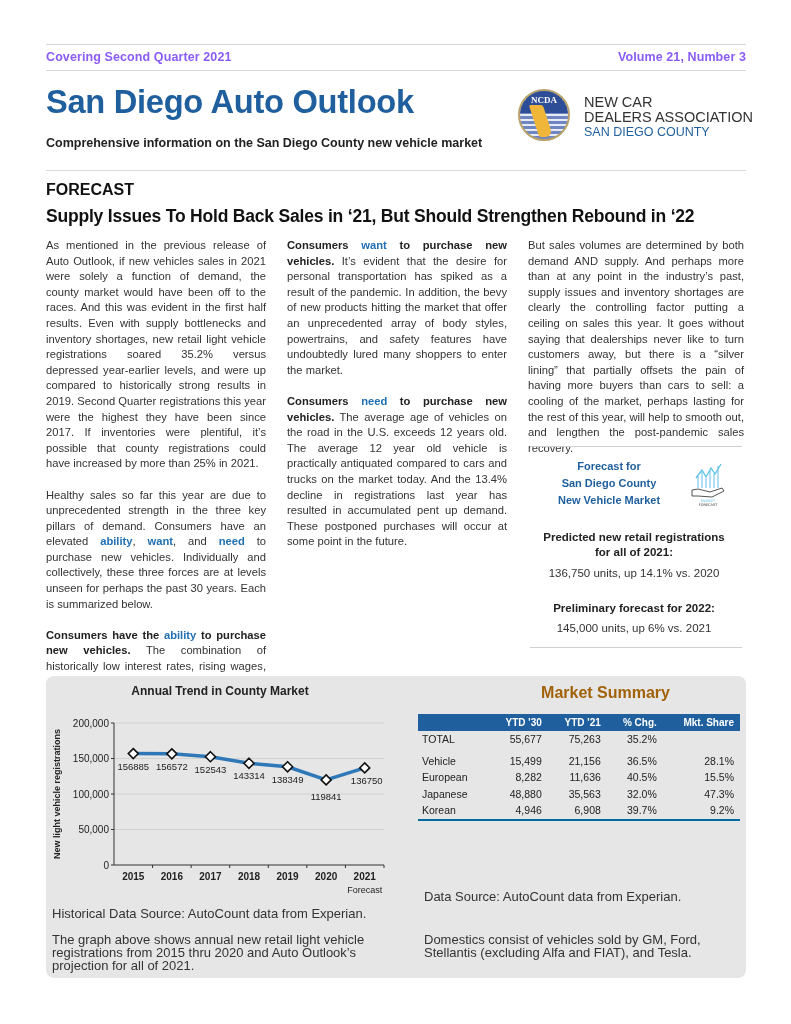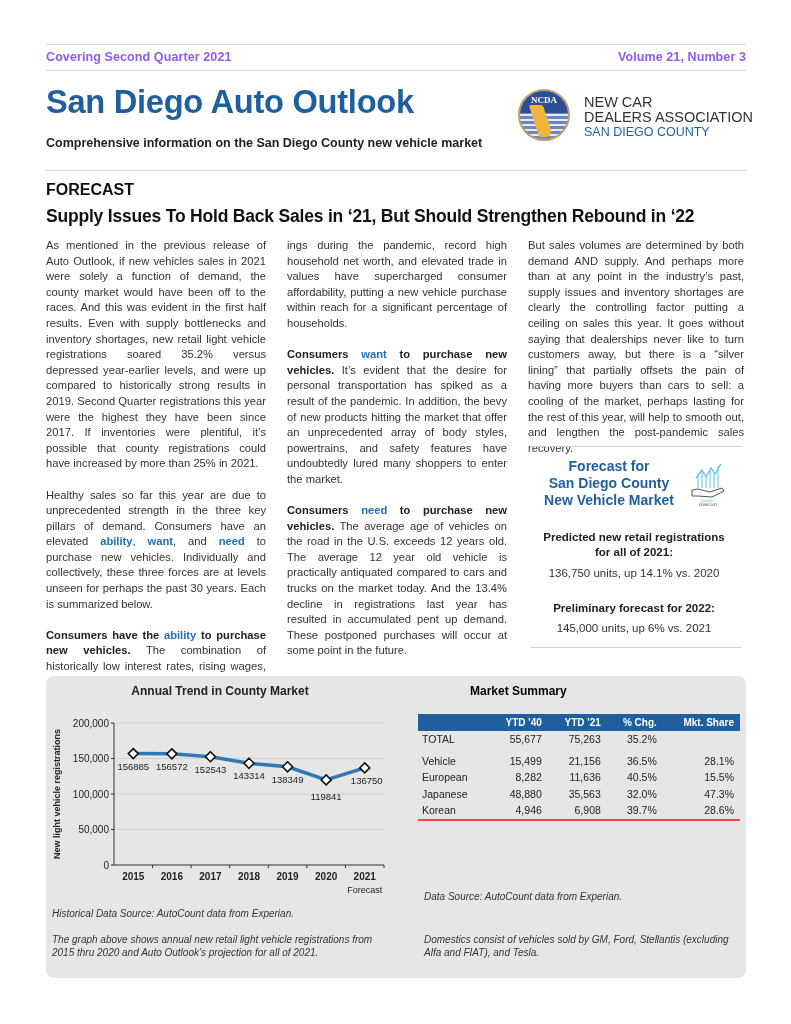--- a/index.html
+++ b/index.html
@@ -27,39 +27,39 @@
 
   .forecast-label { top: 181px; left: 46px; font-size: 16px; font-weight: bold; color: #111; }
   .headline { top: 206px; left: 46px; font-size: 17.5px; font-weight: bold; color: #111; letter-spacing: -0.2px; }
 
   .col { position: absolute; font-size: 11.2px; line-height: 15.6px; color: #333; text-align: justify; }
   .col p { margin-bottom: 15.6px; }
   .col b { color: #222; }
   .blue { color: #1f6fb3; font-weight: bold; }
   .blue-n { color: #1f6fb3; }
   .fc-title { position: absolute; top: 458px; left: 534px; width: 150px; text-align: center;
-    font-size: 14px; font-weight: bold; color: #1f5f9e; line-height: 17px; }
+    font-size: 11px; font-weight: bold; color: #1f5f9e; line-height: 17px; }
   .fc-icon { position: absolute; top: 462px; left: 688px; width: 40px; height: 46px; }
   .fc-center { position: absolute; left: 528px; width: 212px; text-align: center; font-size: 11.5px; color: #333; }
   .fc-center.bold { font-weight: bold; color: #222; line-height: 15px; }
 
   .panel { top: 676px; left: 46px; width: 700px; height: 302px; background: #e6e6e6; border-radius: 8px; }
   .chart-title { top: 684px; left: 120px; width: 200px; text-align: center; font-size: 12px; font-weight: bold; color: #222; }
-  .ms-title { top: 684px; left: 470px; width: 200px; text-align: left; font-size: 12px; font-weight: bold; color: #000000; }
+  .ms-title { top: 684px; left: 470px; width: 200px; text-align: right; font-size: 16px; font-weight: bold; color: #a16207; }
 
   .chart-svg { position: absolute; top: 705px; left: 48px; }
 
   table.ms { position: absolute; top: 714px; left: 418px; width: 322px; border-collapse: collapse; font-size: 10.5px; color: #222; }
   table.ms th { background: #1f5f9e; color: #fff; font-weight: bold; text-align: right; padding: 2px 6px 1px 4px; font-size: 10px; line-height: 14px; }
   table.ms td { text-align: right; padding: 0 6px 0 4px; line-height: 16.5px; }
   table.ms td:first-child { text-align: left; padding-left: 4px; }
   table.ms tr.gap td { padding-top: 5px; }
-  table.ms tr.last td { border-bottom: 2px solid #ef4444; }
-
-  .note { position: absolute; font-size: 10px; color: #333; line-height: 13px; font-style: italic; }
+  table.ms tr.last td { border-bottom: 2px solid #0369a1; }
+
+  .note { position: absolute; font-size: 13px; color: #333; line-height: 13px; }
 </style>
 </head>
 <body>
 
 <div class="rule" style="top:44px;"></div>
 <div class="abs topbar">
   <span>Covering Second Quarter 2021</span>
   <span>Volume 21, Number 3</span>
 </div>
 <div class="rule" style="top:70px;"></div>
@@ -83,21 +83,20 @@
 <div class="abs forecast-label">FORECAST</div>
 <div class="abs headline">Supply Issues To Hold Back Sales in ‘21, But Should Strengthen Rebound in ‘22</div>
 
 <div class="col" style="top:238px; left:46px; width:220px;">
   <p>As mentioned in the previous release of Auto Outlook, if new vehicles sales in 2021 were solely a function of demand, the county market would have been off to the races. And this was evident in the first half results. Even with supply bottlenecks and inventory shortages, new retail light vehicle registrations soared 35.2% versus depressed year-earlier levels, and were up compared to historically strong results in 2019. Second Quarter registrations this year were the highest they have been since 2017. If inventories were plentiful, it’s possible that county registrations could have increased by more than 25% in 2021.</p>
   <p><span>Healthy sales so far this year are due to unprecedented strength in the three key pillars of demand. Consumers have an elevated </span><span class="blue">ability</span><span>, </span><span class="blue">want</span><span>, and </span><span class="blue">need</span><span> to purchase new vehicles. Individually and collectively, these three forces are at levels unseen for perhaps the past 30 years. Each is summarized below.</span></p>
   <p><b><span>Consumers have the </span><span class="blue">ability</span><span> to purchase new vehicles.</span></b><span> The combination of historically low interest rates, rising wages, accumulated sav-</span></p>
 </div>
 
 <div class="col" style="top:238px; left:287px; width:220px;">
-  <p>ings during the pandemic, record high household net worth, and elevated trade in values have supercharged consumer affordability, putting a new vehicle purchase within reach for a significant percentage of households.</p>
   <p><b><span>Consumers </span><span class="blue-n">want</span><span> to purchase new vehicles.</span></b><span> It’s evident that the desire for personal transportation has spiked as a result of the pandemic. In addition, the bevy of new products hitting the market that offer an unprecedented array of body styles, powertrains, and safety features have undoubtedly lured many shoppers to enter the market.</span></p>
   <p><b><span>Consumers </span><span class="blue-n">need</span><span> to purchase new vehicles.</span></b><span> The average age of vehicles on the road in the U.S. exceeds 12 years old. The average 12 year old vehicle is practically antiquated compared to cars and trucks on the market today. And the 13.4% decline in registrations last year has resulted in accumulated pent up demand. These postponed purchases will occur at some point in the future.</span></p>
 </div>
 
 <div class="col" style="top:238px; left:528px; width:216px;">
   <p>But sales volumes are determined by both demand AND supply. And perhaps more than at any point in the industry’s past, supply issues and inventory shortages are clearly the controlling factor putting a ceiling on sales this year. It goes without saying that dealerships never like to turn customers away, but there is a “silver lining” that partially offsets the pain of having more buyers than cars to sell: a cooling of the market, perhaps lasting for the rest of this year, will help to smooth out, and lengthen the post-pandemic sales recovery.</p>
 </div>
 
 <div class="abs" style="top:446px; left:530px; width:212px; height:1px; background:#cfcfcf;"></div>
 <div class="fc-title">
@@ -182,21 +181,21 @@
     <path d="M278.1428571428571 69.91289 L283.1428571428571 74.91289 L278.1428571428571 79.91289 L273.1428571428571 74.91289 Z" fill="#fff" stroke="#111" stroke-width="1.6"></path>
     <text x="278.1428571428571" y="94.91289" font-size="9.5" text-anchor="middle" fill="#222" font-family="Liberation Sans, sans-serif">119841</text>
     <path d="M316.71428571428567 57.9075 L321.71428571428567 62.9075 L316.71428571428567 67.9075 L311.71428571428567 62.9075 Z" fill="#fff" stroke="#111" stroke-width="1.6"></path>
     <text x="318.71428571428567" y="78.9075" font-size="9.5" text-anchor="middle" fill="#222" font-family="Liberation Sans, sans-serif">136750</text>
   </svg>
 
 <table class="ms">
   <thead id="ms-head">
       <tr>
         <th></th>
-        <th>YTD '40</th>
+        <th>YTD '30</th>
         <th>YTD '21</th>
         <th>% Chg.</th>
         <th>Mkt. Share</th>
       </tr>
     </thead>
   <tbody id="ms-body">
       <tr>
         <td>TOTAL</td>
         <td>55,677</td>
         <td>75,263</td>
@@ -222,21 +221,21 @@
         <td>48,880</td>
         <td>35,563</td>
         <td>32.0%</td>
         <td>47.3%</td>
       </tr>
       <tr class="last">
         <td>Korean</td>
         <td>4,946</td>
         <td>6,908</td>
         <td>39.7%</td>
-        <td>28.6%</td>
+        <td>9.2%</td>
       </tr>
     </tbody>
 </table>
 
 <div class="note" style="top:890px; left:424px; width:320px;">Data Source: AutoCount data from Experian.</div>
 <div class="note" style="top:907px; left:52px; width:330px;">Historical Data Source: AutoCount data from Experian.</div>
 <div class="note" style="top:933px; left:52px; width:340px;">The graph above shows annual new retail light vehicle registrations from 2015 thru 2020 and Auto Outlook’s projection for all of 2021.</div>
 <div class="note" style="top:933px; left:424px; width:320px;">Domestics consist of vehicles sold by GM, Ford, Stellantis (excluding Alfa and FIAT), and Tesla.</div>
 
 </body></html>

